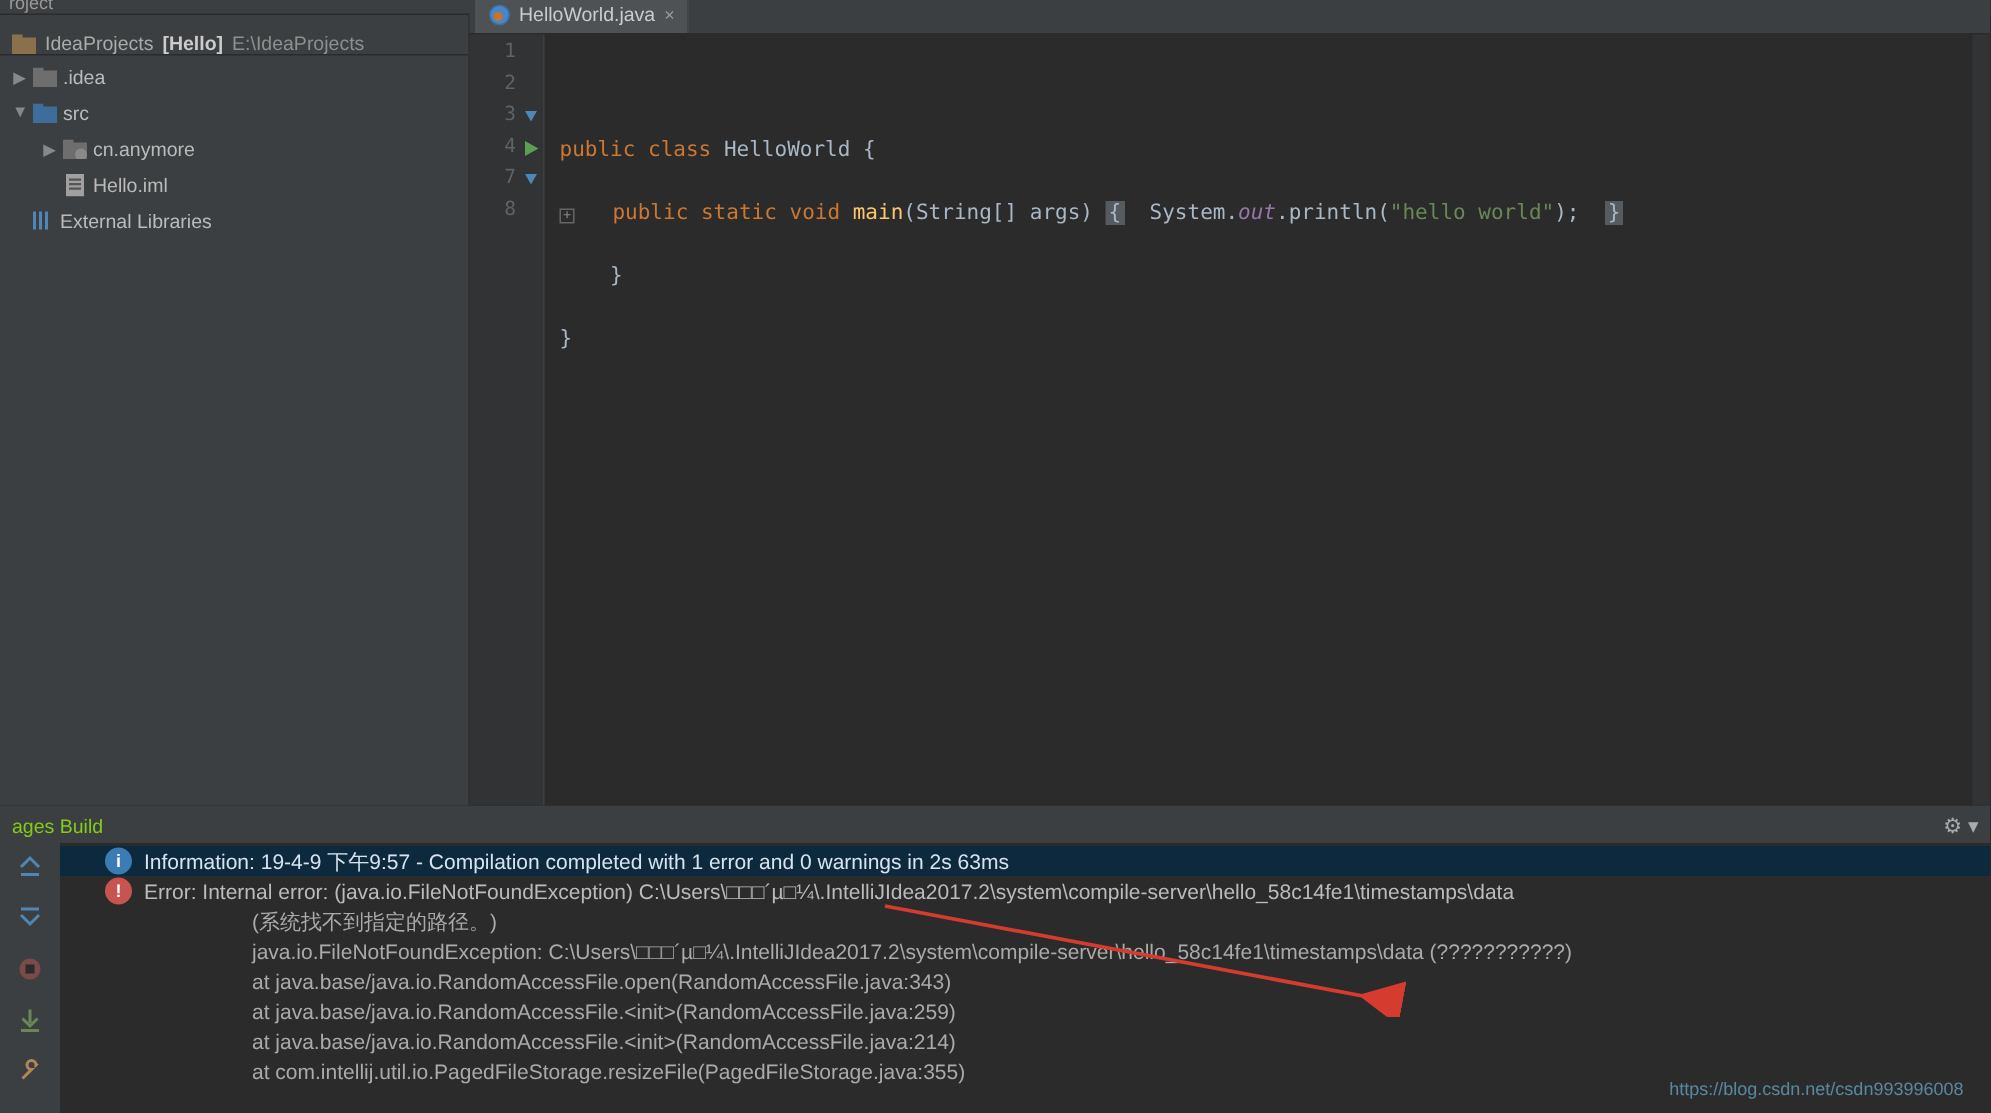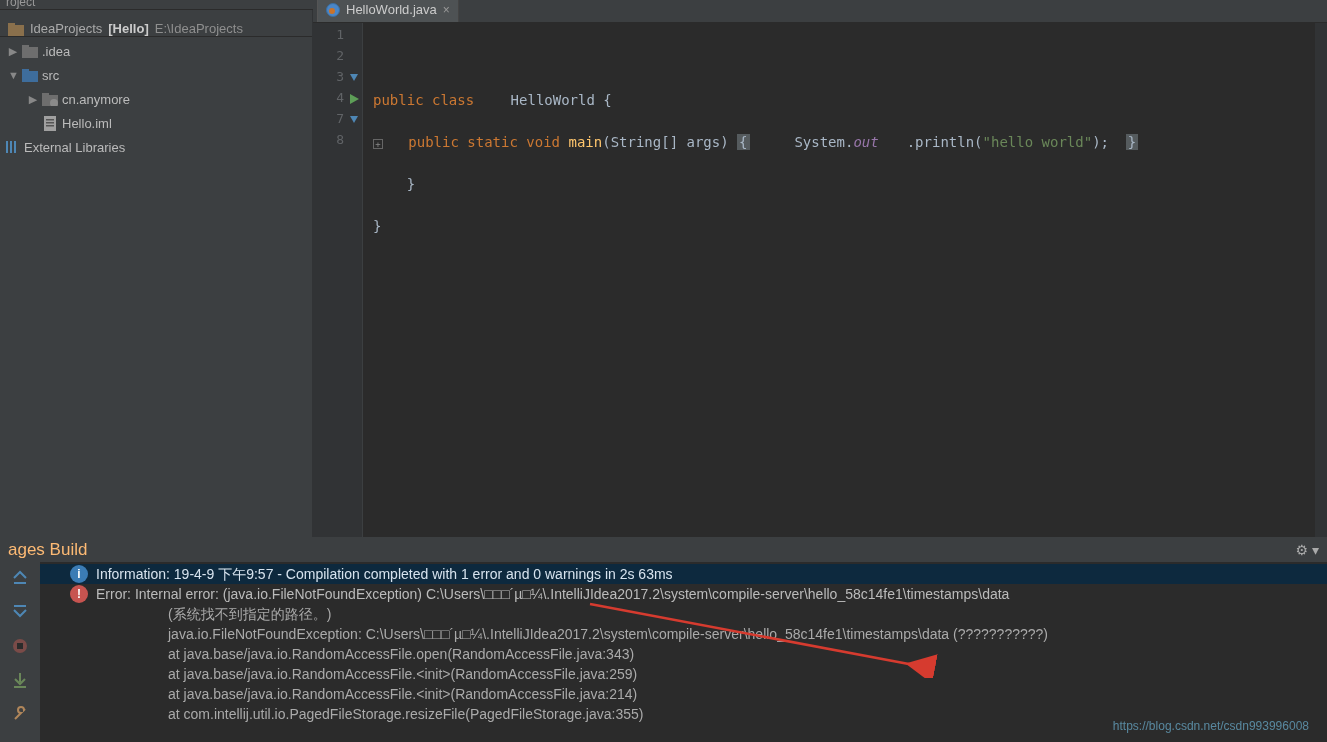--- a/index.html
+++ b/index.html
@@ -37,32 +37,32 @@
   .tab .java-icon::after { content:""; width:6px; height:6px; border-radius:50%; background:#c9732b; margin-left:-3px; margin-top:3px; }
 
   .editor-body { flex:1; display:flex; position:relative; background:#2b2b2b; }
   .gutter { width:50px; background:#313335; border-right:1px solid #3c3f41; padding-top:4px; }
   .gutter .ln { height:21px; text-align:right; padding-right:18px; color:#606366; font-family: Consolas, monospace; font-size:13px; position:relative; }
   .gutter .gut-icon { position:absolute; right:2px; top:3px; width:12px; height:12px; }
   .code { flex:1; padding:4px 10px; font-family: Consolas, monospace; font-size:14px; line-height:21px; white-space:pre; position:relative; }
   .code .line { height:21px; }
   .kw { color:#cc7832; }
   .id { color:#a9b7c6; }
-  .cls { color:#a9b7c6;margin-left:28px; }
+  .cls { color:#a9b7c6; }
   .mname { color:#ffc66d; }
   .field { color:#9876aa; font-style:italic; }
   .str { color:#6a8759; }
   .punct { color:#a9b7c6; }
   .hl { background:#555b5e; padding:0 2px; }
   .editor-stripe { position:absolute; right:0; top:0; width:12px; height:100%; background:#313335; }
 
   
   .bottom { height:205px; display:flex; flex-direction:column; background:#2b2b2b; border-top:1px solid #3c3f41; }
   .bottom-header { height:24px; background:#3c3f41; display:flex; align-items:center; padding:0 8px; justify-content:space-between; }
-  .bottom-header .title { color:#fdba74; font-size:17px; }
+  .bottom-header .title { color:#84cc16; font-size:13px; }
   .bottom-header .gear { color:#aaa; font-size:14px; }
   .bottom-body { flex:1; display:flex; min-height:0; }
   .bottom-gutter { width:40px; background:#3c3f41; display:flex; flex-direction:column; align-items:center; padding-top:6px; gap:14px; }
   .bg-icon { width:20px; height:20px; display:flex; align-items:center; justify-content:center; color:#4e87b5; }
   .messages { flex:1; overflow:auto; padding:2px 0; font-size:14px; line-height:20px; position:relative; }
   .msg-row { display:flex; align-items:flex-start; padding-left:30px; }
   .msg-row.selected { background:#0d293e; color:#d7e3ee; }
   .msg-row .micon { width:18px; height:18px; margin-right:8px; margin-top:1px; flex-shrink:0; }
   .msg-text { white-space:pre; }
   .trace-row { padding-left:128px; color:#aaa; }
@@ -134,21 +134,21 @@
           <span class="icon">
             <svg width="12" height="15">
                 <rect x="0" y="0" width="12" height="15" fill="#a0a0a0"></rect>
                 <rect x="2" y="3" width="8" height="1.5" fill="#555"></rect>
                 <rect x="2" y="6" width="8" height="1.5" fill="#555"></rect>
                 <rect x="2" y="9" width="8" height="1.5" fill="#555"></rect>
               </svg>
           </span>
           <span class="label">Hello.iml</span>
         </div>
-        <div class="tree-row" style="padding-left:4px">
+        <div class="tree-row" style="padding-left:20px">
           <span class="icon">
             <svg width="16" height="14">
                 <rect x="2" y="1" width="2" height="12" fill="#4e87b5"></rect>
                 <rect x="6" y="1" width="2" height="12" fill="#4e87b5"></rect>
                 <rect x="10" y="1" width="2" height="12" fill="#4e87b5"></rect>
               </svg>
           </span>
           <span class="label">External Libraries</span>
         </div>
       </div>

